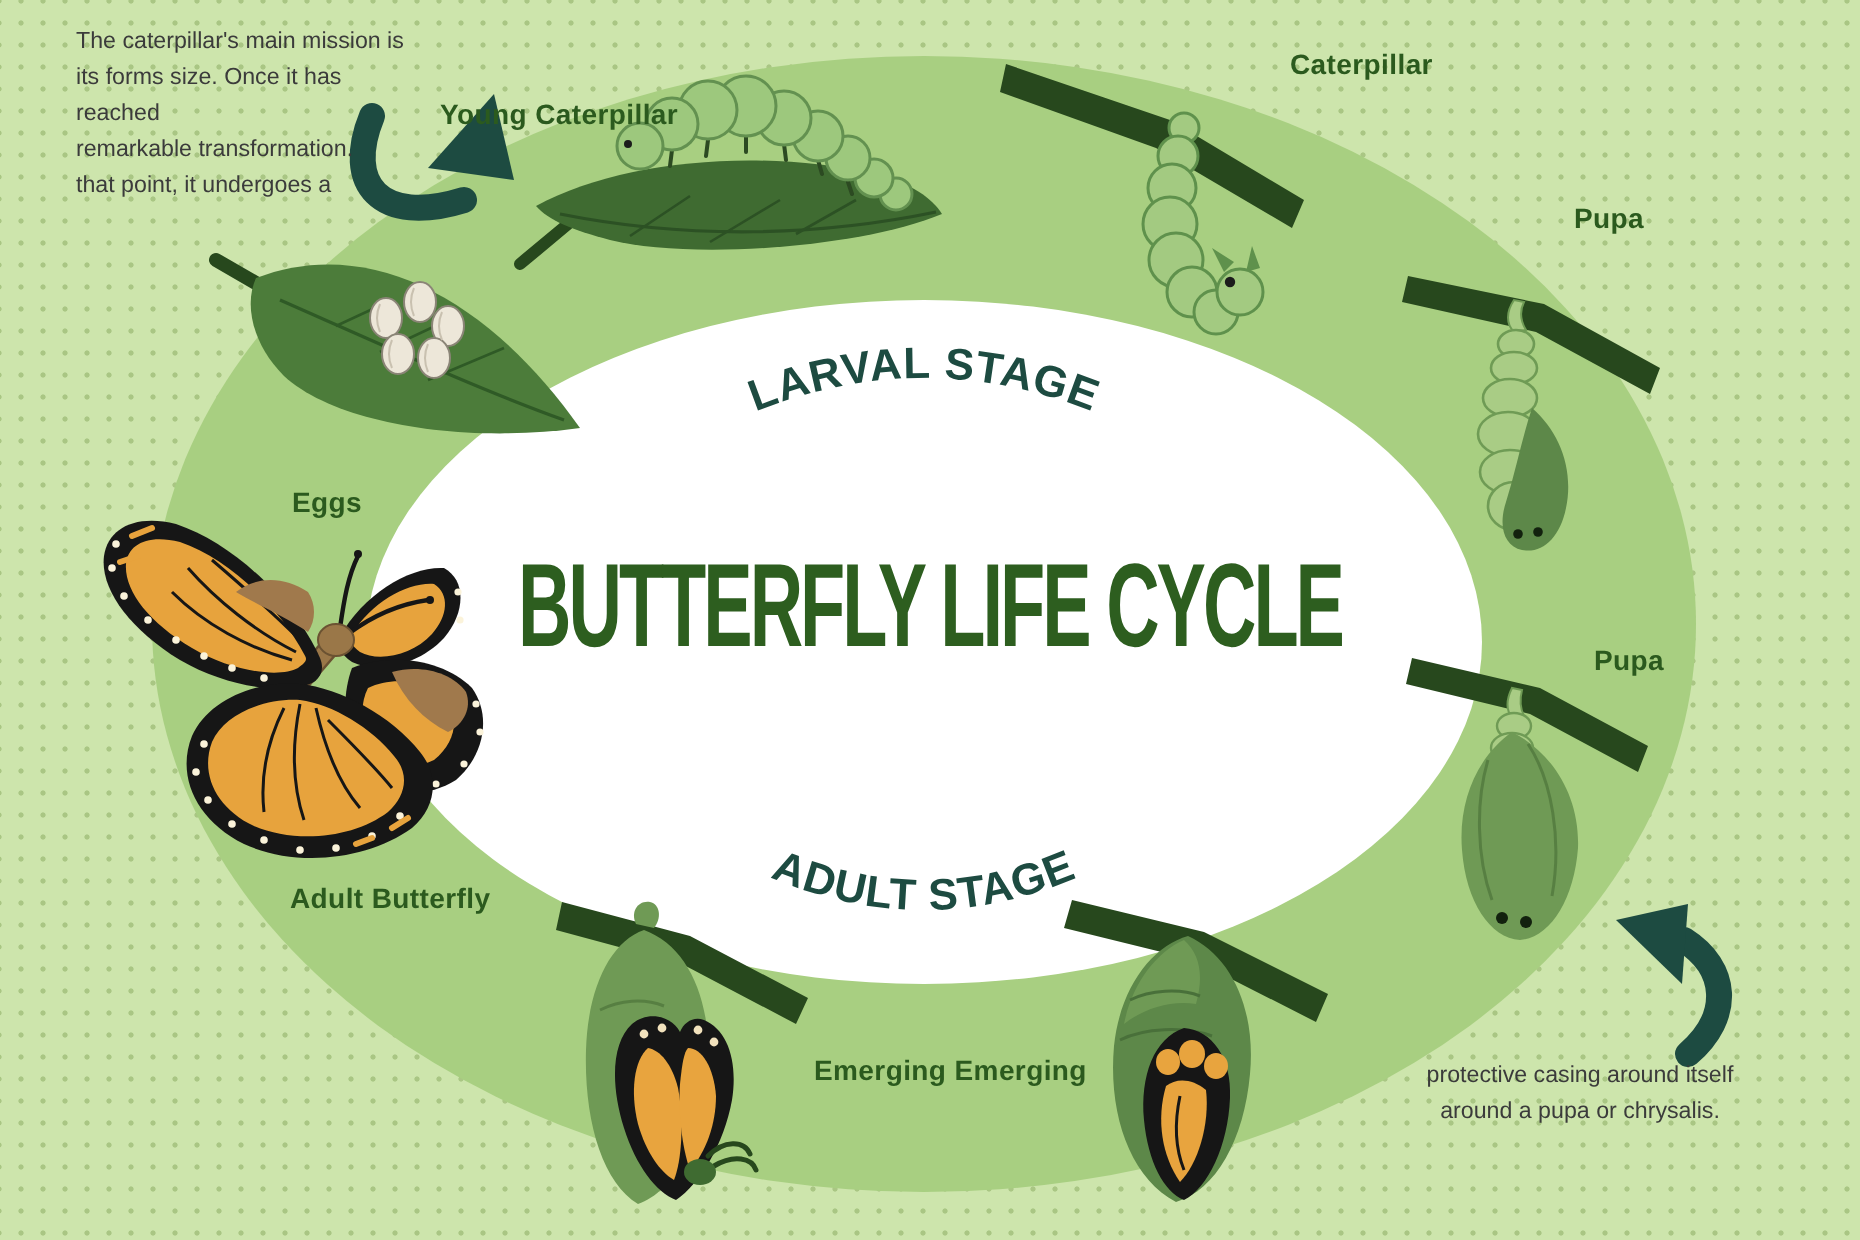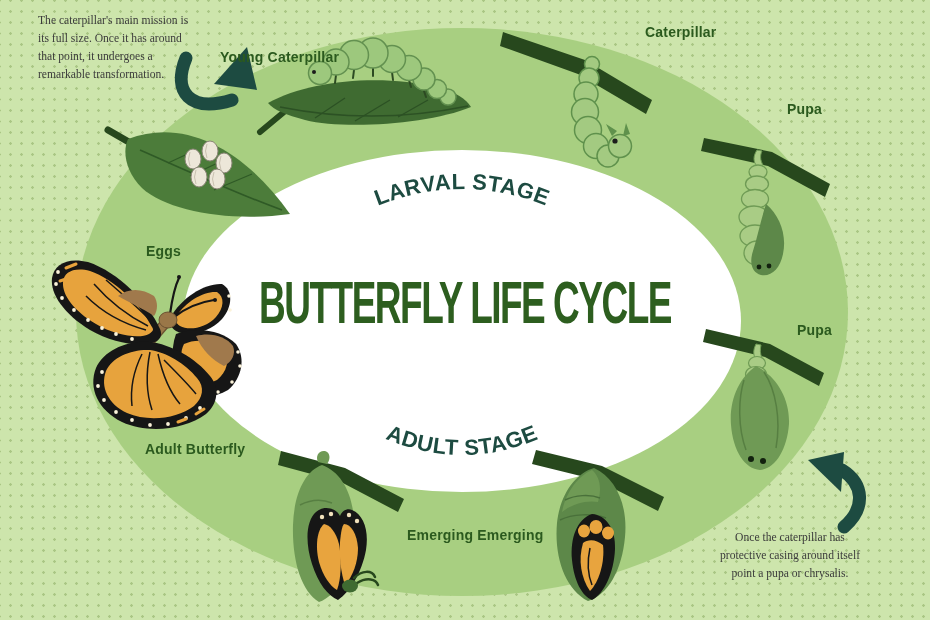--- a/index.html
+++ b/index.html
@@ -13,21 +13,21 @@
   .scene{position:absolute;left:0;top:0;}
   .title{
     position:absolute;left:0;top:283px;width:930px;text-align:center;
     font-size:37px;font-weight:bold;letter-spacing:-1.5px;color:#2d5e1f;
     transform:scaleY(1.6);transform-origin:50% 50%;white-space:nowrap;
   }
   .label{
     position:absolute;font-weight:bold;font-size:14px;color:#2b5a1e;
     letter-spacing:.2px;white-space:nowrap;
   }
-  .note{position:absolute;color:#3b3b3b;font-size:11.6px;line-height:18px;font-family:Liberation Serif, serif;}
+  .note{position:absolute;color:#3b3b3b;font-size:11.6px;line-height:18px;}
   .note.right{text-align:center;}
   .arcText{font-weight:bold;font-size:22px;fill:#1d4b41;letter-spacing:.5px;}
 </style>
 </head>
 <body>
 
 <div class="stage">
 
   <svg class="scene" width="930" height="620" viewBox="0 0 930 620">
 
@@ -217,23 +217,22 @@
   <div class="label" style="left:220px;top:21px;margin-top:28px;">Young Caterpillar</div>
   <div class="label" style="left:626px;top:24px;margin-left:19px;">Caterpillar</div>
   <div class="label" style="left:787px;top:101px;">Pupa</div>
   <div class="label" style="left:797px;top:322px;">Pupa</div>
   <div class="label" style="left:146px;top:207px;margin-top:36px;">Eggs</div>
   <div class="label" style="left:145px;top:441px;">Adult Butterfly</div>
   <div class="label" style="left:407px;top:527px;">Emerging Emerging</div>
 
   <div class="note" style="left:38px;top:12px;width:175px;">
     <div>The caterpillar's main mission is</div>
-    <div>its full size. Once it has around</div>
+    <div>its forms size. Once it has reached</div>
+    <div>remarkable transformation.</div>
     <div>that point, it undergoes a</div>
-    <div>remarkable transformation.</div>
   </div>
   <div class="note right" style="left:700px;top:529px;width:180px;">
-    <div>Once the caterpillar has</div>
     <div>protective casing around itself</div>
-    <div>point a pupa or chrysalis.</div>
+    <div>around a pupa or chrysalis.</div>
   </div>
 
 </div>
 
 </body></html>

